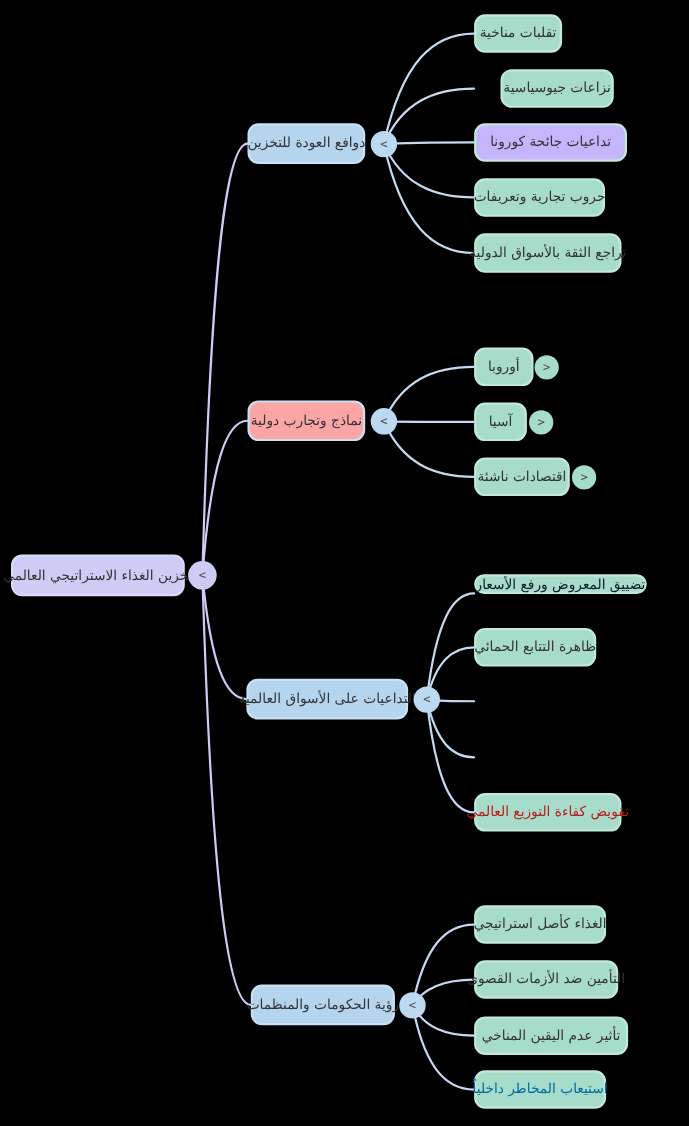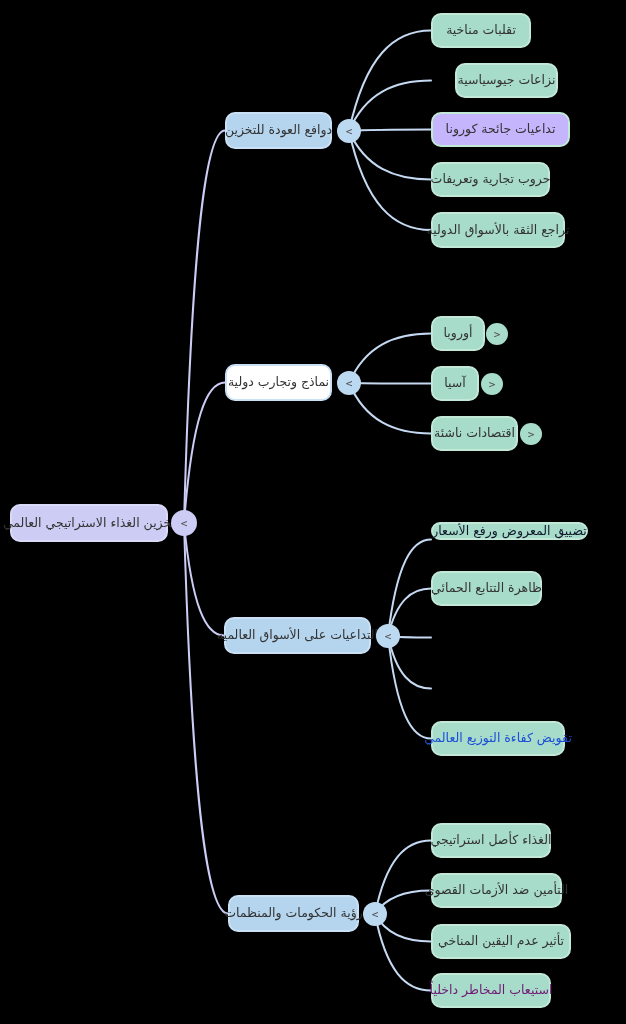--- a/index.html
+++ b/index.html
@@ -85,36 +85,36 @@
     </div>
     <div class="toggle" style="left: 171px; top: 510px; width: 26px; height: 26px; background: rgb(204, 204, 245);">
       <span class="glyph">&lt;</span>
     </div>
     <div class="node branch" style="left: 225px; top: 112px; width: 107px; height: 37px; background: rgb(181, 213, 238); border-color: rgb(201, 224, 245); color: rgb(51, 51, 51);">
       <span class="label">دوافع العودة للتخزين</span>
     </div>
     <div class="toggle" style="left: 337px; top: 119px; width: 24px; height: 24px; background: rgb(188, 217, 242);">
       <span class="glyph">&lt;</span>
     </div>
-    <div class="node child" style="left: 431px; top: 13px; width: 100px; height: 35px; background: rgb(168, 220, 202); border-color: rgb(194, 232, 216); color: rgb(51, 51, 51);">
+    <div class="node child" style="left: 431px; top: 13px; width: 80px; height: 35px; background: rgb(168, 220, 202); border-color: rgb(194, 232, 216); color: rgb(51, 51, 51);">
       <span class="label">تقلبات مناخية</span>
     </div>
     <div class="node child" style="left: 455px; top: 63px; width: 103px; height: 35px; background: rgb(168, 220, 202); border-color: rgb(194, 232, 216); color: rgb(51, 51, 51);">
       <span class="label">نزاعات جيوسياسية</span>
     </div>
     <div class="node child" style="left: 431px; top: 112px; width: 139px; height: 35px; background: #c4b5fd; border-color: rgb(194, 232, 216); color: rgb(51, 51, 51);">
       <span class="label">تداعيات جائحة كورونا</span>
     </div>
     <div class="node child" style="left: 431px; top: 162px; width: 119px; height: 35px; background: rgb(168, 220, 202); border-color: rgb(194, 232, 216); color: rgb(51, 51, 51);">
       <span class="label">حروب تجارية وتعريفات</span>
     </div>
     <div class="node child" style="left: 431px; top: 212px; width: 134px; height: 36px; background: rgb(168, 220, 202); border-color: rgb(194, 232, 216); color: rgb(51, 51, 51);">
       <span class="label">تراجع الثقة بالأسواق الدولية</span>
     </div>
-    <div class="node branch" style="left: 225px; top: 364px; width: 107px; height: 37px; background: #ffffff; border-color: rgb(201, 224, 245); color: rgb(51, 51, 51);">
+    <div class="node branch" style="left: 225px; top: 364px; width: 107px; height: 37px; background: #fca5a5; border-color: rgb(201, 224, 245); color: rgb(51, 51, 51);">
       <span class="label">نماذج وتجارب دولية</span>
     </div>
     <div class="toggle" style="left: 337px; top: 371px; width: 24px; height: 24px; background: rgb(188, 217, 242);">
       <span class="glyph">&lt;</span>
     </div>
     <div class="node child" style="left: 431px; top: 316px; width: 54px; height: 35px; background: rgb(168, 220, 202); border-color: rgb(194, 232, 216); color: rgb(51, 51, 51);">
       <span class="label">أوروبا</span>
     </div>
     <div class="toggle" style="left: 486px; top: 323px; width: 22px; height: 22px; background: rgb(168, 220, 202);">
       <span class="glyph">&gt;</span>
@@ -136,34 +136,34 @@
     </div>
     <div class="toggle" style="left: 376px; top: 624px; width: 24px; height: 24px; background: rgb(188, 217, 242);">
       <span class="glyph">&lt;</span>
     </div>
     <div class="node child" style="left: 431px; top: 522px; width: 157px; height: 18px; background: rgb(168, 220, 202); border-color: rgb(194, 232, 216); color: #0f172a;">
       <span class="label">تضييق المعروض ورفع الأسعار</span>
     </div>
     <div class="node child" style="left: 431px; top: 571px; width: 111px; height: 35px; background: rgb(168, 220, 202); border-color: rgb(194, 232, 216); color: rgb(51, 51, 51);">
       <span class="label">ظاهرة التتابع الحمائي</span>
     </div>
-    <div class="node child" style="left: 431px; top: 721px; width: 134px; height: 35px; background: rgb(168, 220, 202); border-color: rgb(194, 232, 216); color: #1d4ed8;">
+    <div class="node child" style="left: 431px; top: 721px; width: 134px; height: 35px; background: rgb(168, 220, 202); border-color: rgb(194, 232, 216); color: #b91c1c;">
       <span class="label">تقويض كفاءة التوزيع العالمي</span>
     </div>
     <div class="node branch" style="left: 228px; top: 895px; width: 131px; height: 37px; background: rgb(181, 213, 238); border-color: rgb(201, 224, 245); color: rgb(51, 51, 51);">
       <span class="label">رؤية الحكومات والمنظمات</span>
     </div>
     <div class="toggle" style="left: 363px; top: 902px; width: 24px; height: 24px; background: rgb(188, 217, 242);">
       <span class="glyph">&lt;</span>
     </div>
     <div class="node child" style="left: 431px; top: 823px; width: 120px; height: 35px; background: rgb(168, 220, 202); border-color: rgb(194, 232, 216); color: rgb(51, 51, 51);">
       <span class="label">الغذاء كأصل استراتيجي</span>
     </div>
     <div class="node child" style="left: 431px; top: 873px; width: 131px; height: 35px; background: rgb(168, 220, 202); border-color: rgb(194, 232, 216); color: rgb(51, 51, 51);">
       <span class="label">التأمين ضد الأزمات القصوى</span>
     </div>
     <div class="node child" style="left: 431px; top: 924px; width: 140px; height: 35px; background: rgb(168, 220, 202); border-color: rgb(194, 232, 216); color: rgb(51, 51, 51);">
       <span class="label">تأثير عدم اليقين المناخي</span>
     </div>
-    <div class="node child" style="left: 431px; top: 973px; width: 120px; height: 35px; background: rgb(168, 220, 202); border-color: rgb(194, 232, 216); color: #701a75;">
+    <div class="node child" style="left: 431px; top: 973px; width: 120px; height: 35px; background: rgb(168, 220, 202); border-color: rgb(194, 232, 216); color: #0369a1;">
       <span class="label">استيعاب المخاطر داخلياً</span>
     </div>
   </div>
 
 </body></html>

